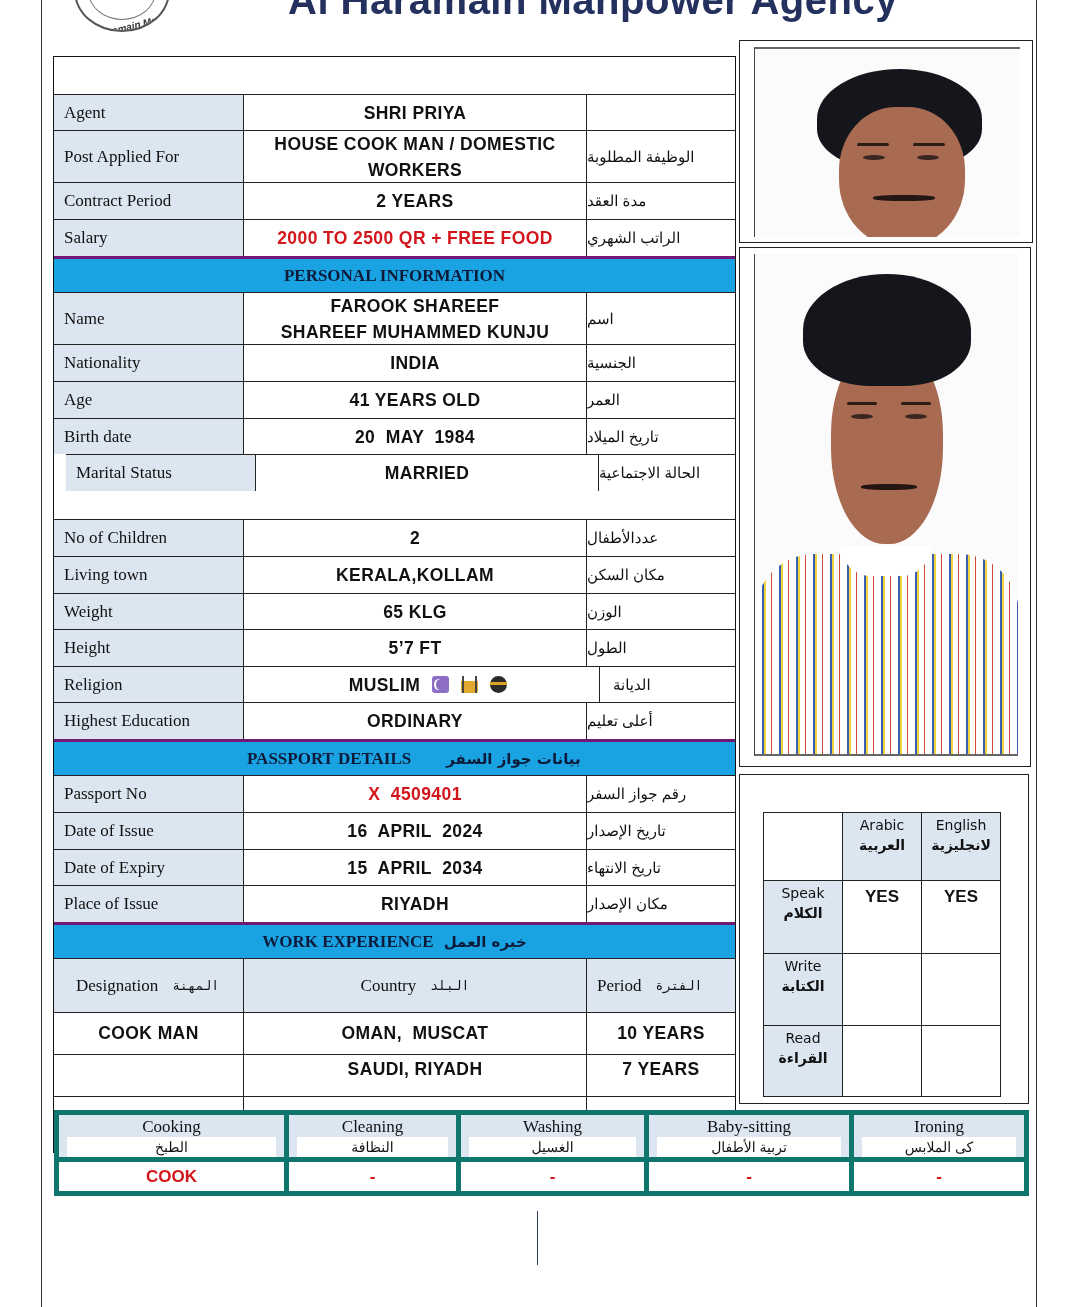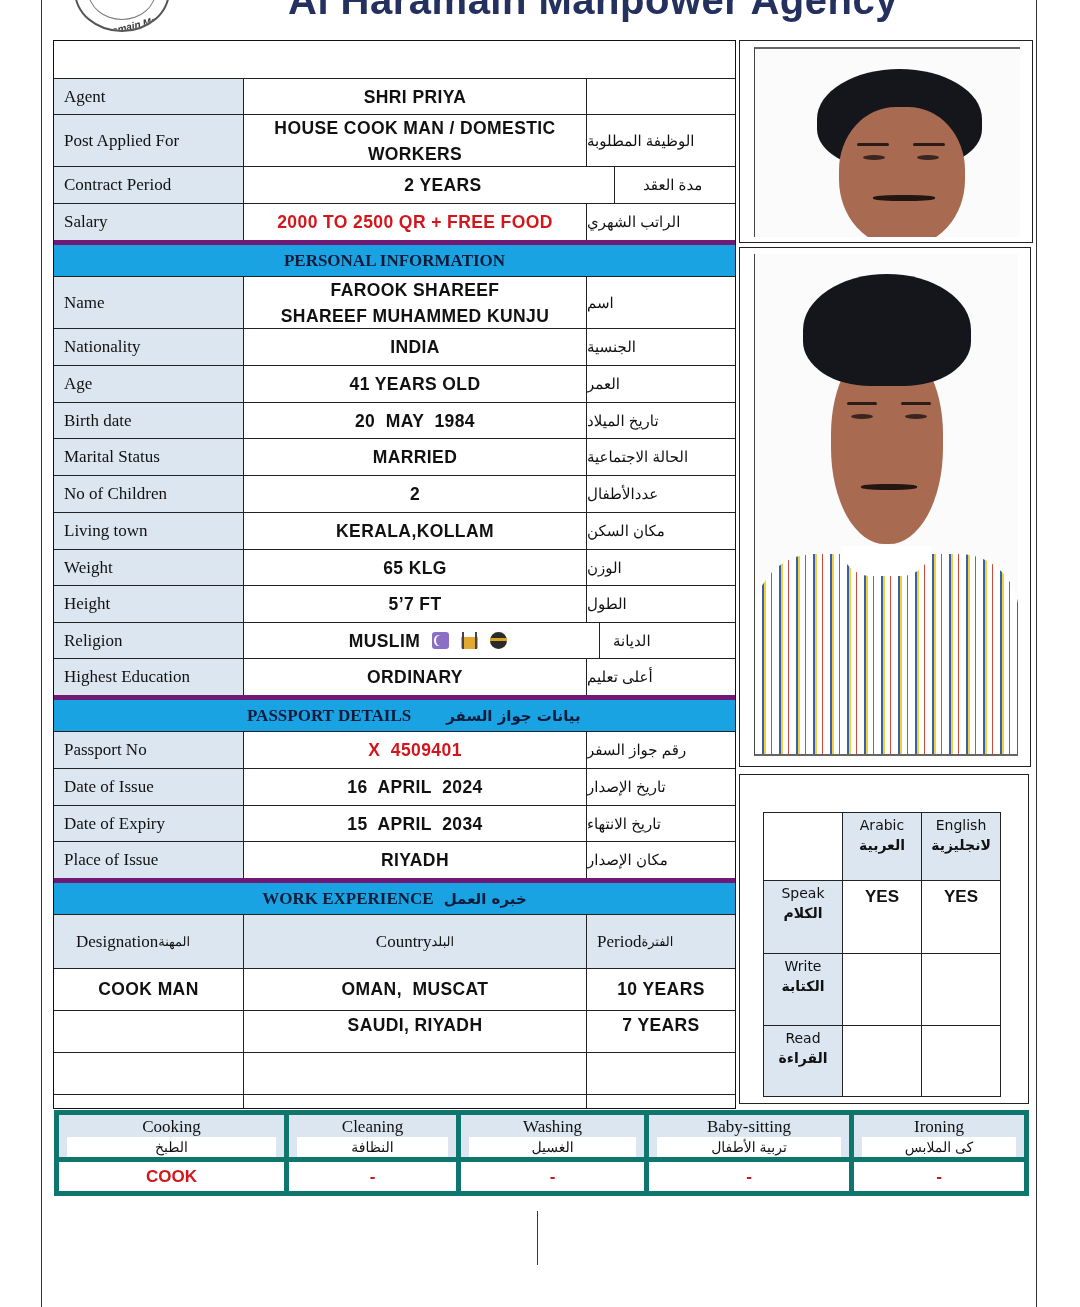--- a/index.html
+++ b/index.html
@@ -10,47 +10,47 @@
   .page-border-right { position: absolute; left: 1036px; top: 0; width: 1px; height: 1307px; background: #333; }
 
   
   .header { position: absolute; left: 60px; top: 0; width: 960px; height: 36px; overflow: hidden; }
   .logo { position: absolute; left: 14px; top: -50px; width: 96px; height: 82px; border: 2px solid #555; border-radius: 50%; overflow: hidden; }
   .logo .logo-inner { position: absolute; left: 12px; top: 10px; width: 68px; height: 58px; border: 1px solid #777; border-radius: 50%; }
   .logo .logo-text { position: absolute; left: 18px; bottom: 6px; font-size: 10px; font-weight: bold; color: #333; transform: rotate(-14deg); white-space: nowrap; font-style: italic; }
   .agency-title { position: absolute; left: 228px; top: -22px; font-size: 40px; font-weight: bold; color: #24305e; white-space: nowrap; letter-spacing: 0.5px; }
 
   
-  .main { position: absolute; left: 53px; top: 40px; width: 683px; border: 1.5px solid #111; }
+  .main { position: absolute; left: 53px; top: 56px; width: 683px; border: 1.5px solid #111; }
   .row { display: flex; border-top: 1px solid #222; }
   .row.first { border-top: none; }
   .cell { display: flex; align-items: center; }
   .c-label { width: 190px; background: #dce6f1; padding-left: 10px; font-family: "Liberation Serif", serif; font-size: 17px; border-right: 1px solid #222; }
   .c-value { width: 343px; justify-content: center; text-align: center; font-weight: bold; font-size: 17.5px; border-right: 1px solid #222; letter-spacing: 0.4px; line-height: 26px; }
   .c-arabic { flex: 1; justify-content: flex-end; padding-right: 10px; font-size: 15px; direction: rtl; }
   .red { color: #d3161b; }
-  .section { background: #1aa3e3; height: 36px; border-top: 5px solid #701a75; display: flex; align-items: center; justify-content: center; font-family: "Liberation Serif", serif; font-weight: bold; font-size: 17px; color: #0d1b3a; }
+  .section { background: #1aa3e3; height: 36px; border-top: 3px solid #701a75; display: flex; align-items: center; justify-content: center; font-family: "Liberation Serif", serif; font-weight: bold; font-size: 17px; color: #0d1b3a; }
   .section .ar { font-family: "DejaVu Sans", sans-serif; font-size: 15px; margin-left: 24px; }
   .section.left { justify-content: flex-start; padding-left: 193px; gap: 11px; }
 
   .religion-icons { display: inline-flex; gap: 12px; margin-left: 12px; align-items: center; }
   .ri { width: 17px; height: 17px; border-radius: 3px; display: inline-block; position: relative; }
   .ri.crescent { background: #8c6fc4; }
   .ri.crescent::after { content: ""; position: absolute; left: 4px; top: 3px; width: 9px; height: 11px; border-radius: 50%; box-shadow: -2px 0 0 0 #fff; }
   .ri.mosque { background: linear-gradient(#fff 0 30%, #e1a930 30% 100%); border-radius: 2px; }
   .ri.mosque::before { content: ""; position: absolute; left: 1px; top: 0; width: 2px; height: 17px; background: #444; }
   .ri.mosque::after { content: ""; position: absolute; right: 1px; top: 0; width: 2px; height: 17px; background: #444; }
   .ri.kaaba { background: #2a2a2a; border-radius: 50%; }
   .ri.kaaba::after { content: ""; position: absolute; left: 0; top: 6px; width: 17px; height: 3px; background: #d9a325; }
 
   
   .we-head { display: flex; border-top: 1px solid #222; height: 54px; background: #dce6f1; font-family: "Liberation Serif", serif; font-size: 17px; }
   .we-head > div { display: flex; align-items: center; border-right: 1px solid #222; }
   .we-head > div:last-child { border-right: none; }
-  .we-head .ar { font-family: Liberation Serif, serif; font-size: 13px; }
+  .we-head .ar { font-family: Liberation Mono, monospace; font-size: 13px; margin-left: 14px; }
   .w1 { width: 190px; } .w2 { width: 343px; } .w3 { flex: 1; }
   .we-row { display: flex; border-top: 1px solid #222; font-weight: bold; font-size: 17.5px; letter-spacing: 0.4px; }
   .we-row > div { border-right: 1px solid #222; display: flex; justify-content: center; }
   .we-row > div:last-child { border-right: none; }
 
   
   .photo-box { position: absolute; border: 1.5px solid #222; background: #fff; }
   .photo { position: absolute; overflow: hidden; background: #fafafa; }
   .photo .bg { position: absolute; inset: 0; background: #fbfbfb; }
   .hair { position: absolute; background: #14161c; border-radius: 50% 50% 40% 40%; }
@@ -100,21 +100,21 @@
   <div class="row" style="height:36px;">
     <div class="cell c-label">Agent</div>
     <div class="cell c-value">SHRI PRIYA</div>
     <div class="cell c-arabic"></div>
   </div>
   <div class="row" style="height:52px;">
     <div class="cell c-label">Post Applied For</div>
     <div class="cell c-value" style="padding:0 14px;">HOUSE COOK MAN / DOMESTIC WORKERS</div>
     <div class="cell c-arabic">الوظيفة المطلوبة</div>
   </div>
-  <div class="row" style="height:37px;gap:28px;">
+  <div class="row" style="height:37px;">
     <div class="cell c-label">Contract Period</div>
     <div class="cell c-value">2 YEARS</div>
     <div class="cell c-arabic">مدة العقد</div>
   </div>
   <div class="row" style="height:37px;">
     <div class="cell c-label">Salary</div>
     <div class="cell c-value red">2000 TO 2500 QR + FREE FOOD</div>
     <div class="cell c-arabic">الراتب الشهري</div>
   </div>
 
@@ -138,26 +138,26 @@
   <div class="row" style="height:37px;">
     <div class="cell c-label">Age</div>
     <div class="cell c-value">41 YEARS OLD</div>
     <div class="cell c-arabic">العمر</div>
   </div>
   <div class="row" style="height:36px;">
     <div class="cell c-label">Birth date</div>
     <div class="cell c-value" style="white-space:pre;">20  MAY  1984</div>
     <div class="cell c-arabic">تاريخ الميلاد</div>
   </div>
-  <div class="row" style="height:37px;">
+  <div class="row" style="height:37px;margin-left:12px;">
     <div class="cell c-label">Marital Status</div>
     <div class="cell c-value">MARRIED</div>
     <div class="cell c-arabic">الحالة الاجتماعية</div>
   </div>
-  <div class="row" style="height:37px;">
+  <div class="row" style="height:37px;margin-top:28px;">
     <div class="cell c-label">No of Children</div>
     <div class="cell c-value">2</div>
     <div class="cell c-arabic">عددالأطفال</div>
   </div>
   <div class="row" style="height:37px;">
     <div class="cell c-label">Living town</div>
     <div class="cell c-value">KERALA,KOLLAM</div>
     <div class="cell c-arabic">مكان السكن</div>
   </div>
   <div class="row" style="height:36px;">

